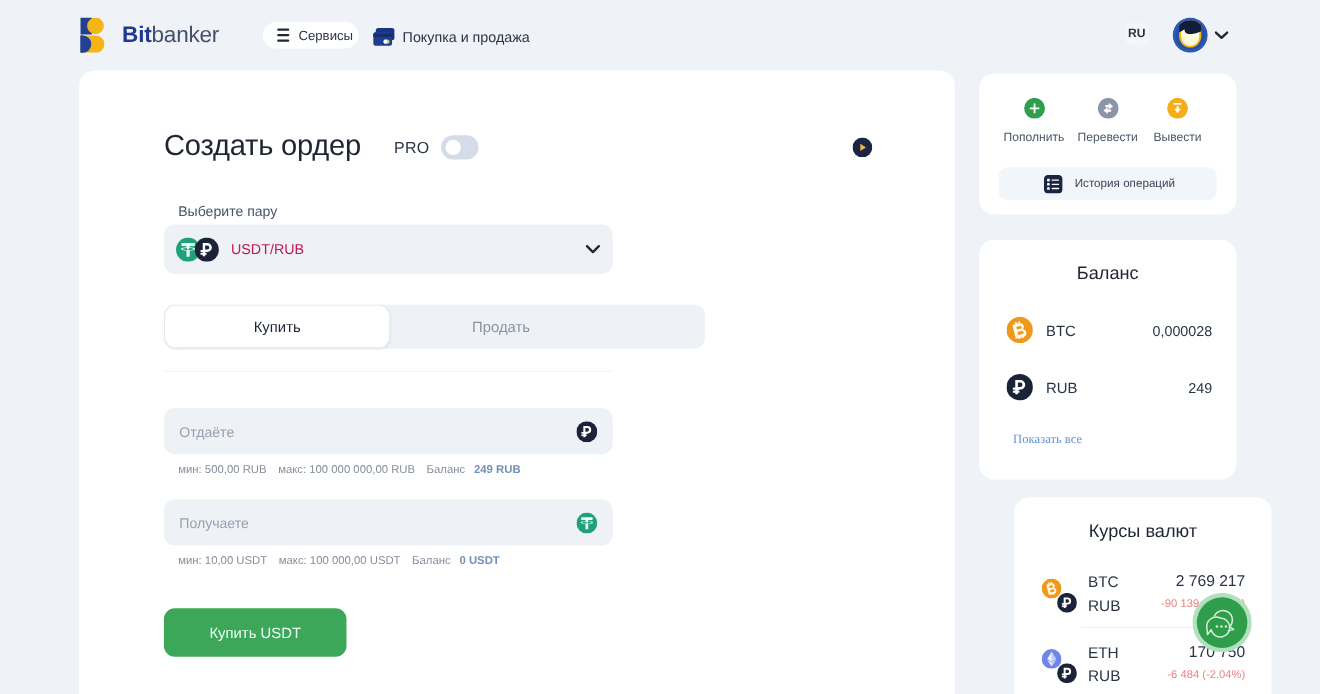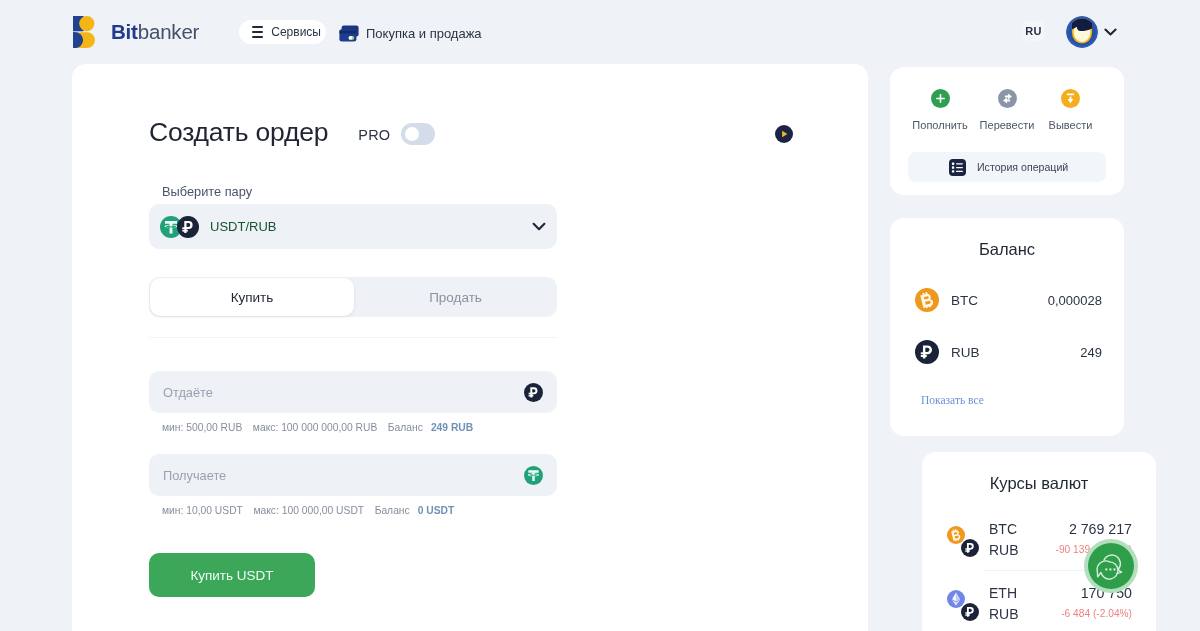--- a/index.html
+++ b/index.html
@@ -57,25 +57,25 @@
   .toggle .knob { position: absolute; left: 4px; top: 4px; width: 14px; height: 14px; border-radius: 50%; background: #fff; }
   .play-btn { position: absolute; left: 703px; top: 61px; width: 18px; height: 18px; }
 
   .field-label { position: absolute; font-size: 12.8px; color: #49546a; }
   .pair-select {
     position: absolute; left: 77px; top: 140px; width: 408px; height: 45px;
     background: #eef1f6; border-radius: 10px; display: flex; align-items: center;
   }
   .pair-icons { position: relative; width: 44px; height: 22px; margin-left: 11px; }
   .pair-icons svg { position: absolute; top: 0; }
-  .pair-text { font-size: 13px; color: #14532d; margin-left: 6px; }
+  .pair-text { font-size: 13px; color: #be185d; margin-left: 6px; }
   .pair-chev { position: absolute; right: 11px; top: 18px; }
 
   .tabs {
-    position: absolute; left: 77px; top: 213px; width: 408px; height: 40px;
+    position: absolute; left: 77px; top: 213px; width: 492px; height: 40px;
     background: #eef1f6; border-radius: 10px;
   }
   .tab {
     position: absolute; top: 0; height: 40px; display: flex; align-items: center; justify-content: center;
     font-size: 13.5px; color: #8b93a2;
   }
   .tab.active {
     left: 1px; top: 1px; width: 204px; height: 38px; background: #ffffff;
     border-radius: 10px; color: #1f2533; font-weight: 400;
     box-shadow: 0 1px 3px rgba(40,60,100,0.10);

